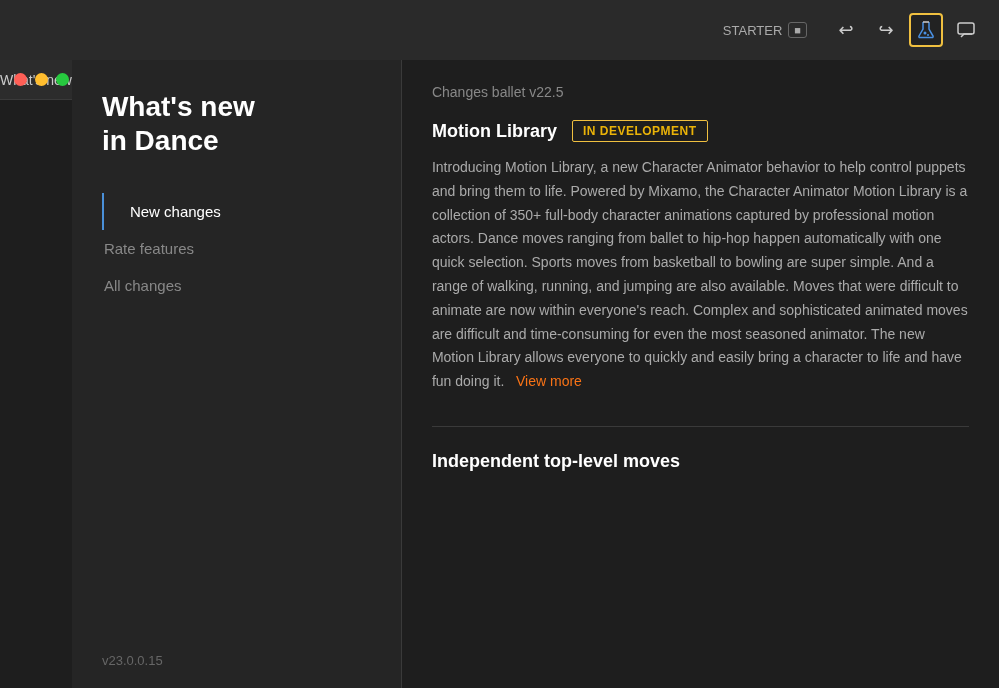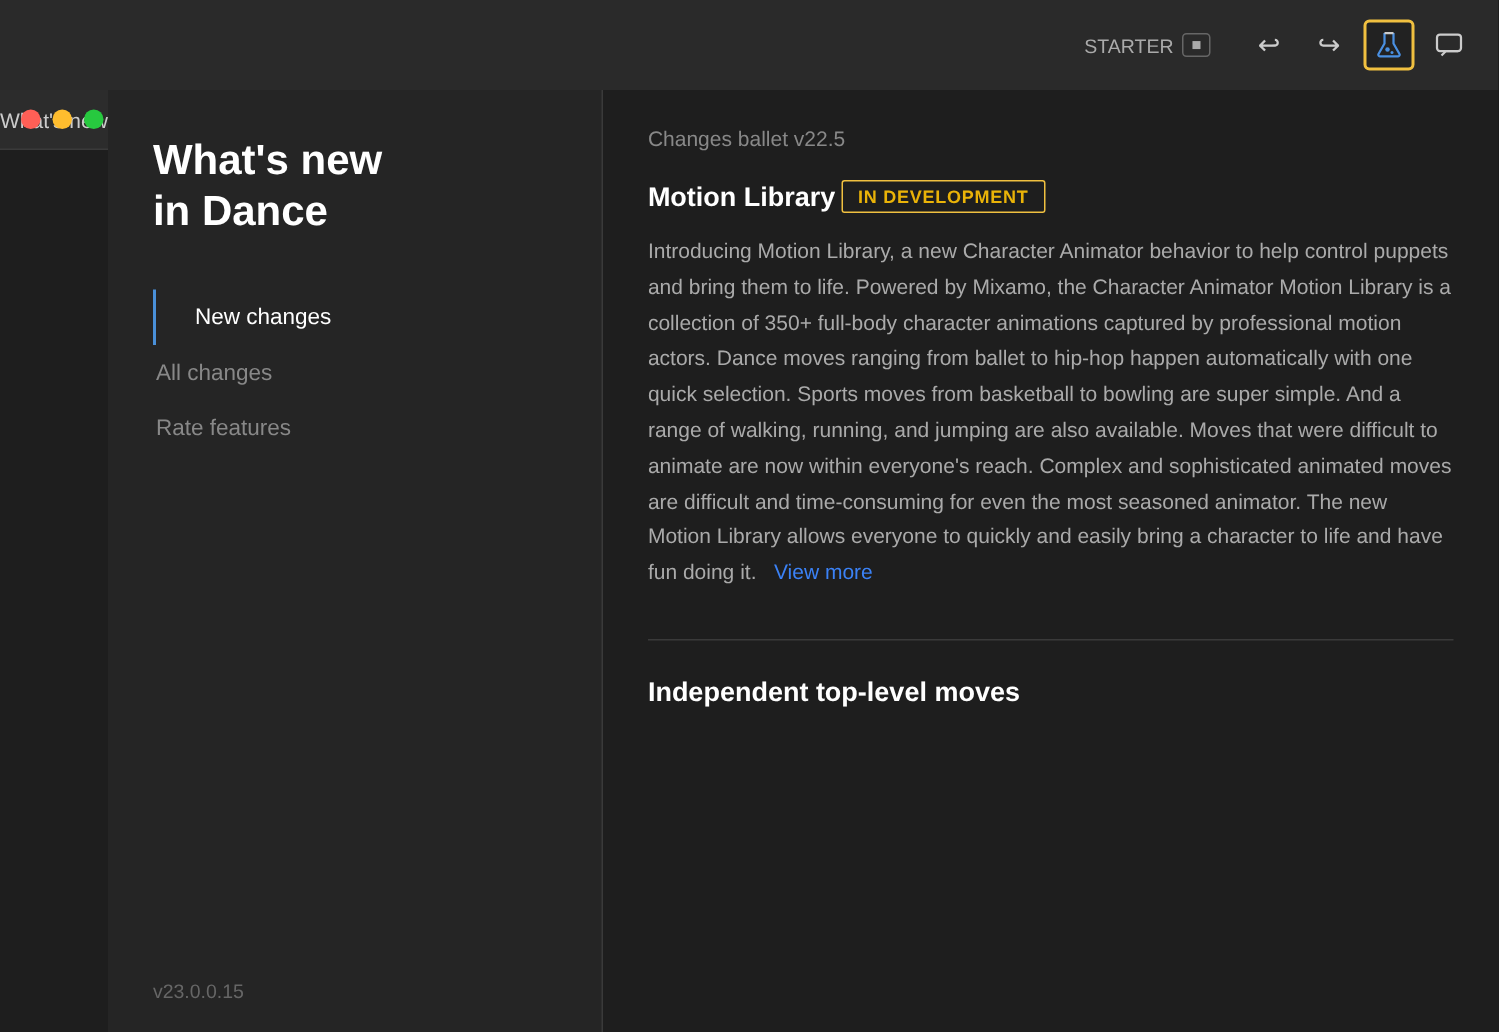--- a/index.html
+++ b/index.html
@@ -182,21 +182,21 @@
       margin-bottom: 20px;
     }
 
     .section {
       margin-bottom: 32px;
     }
 
     .section-header {
       display: flex;
       align-items: center;
-      gap: 4px;
+      gap: 15px;
       margin-bottom: 14px;
     }
 
     .section-title {
       color: #ffffff;
       font-size: 18px;
       font-weight: 700;
     }
 
     .in-development-badge {
@@ -209,21 +209,21 @@
       letter-spacing: 0.5px;
     }
 
     .section-body {
       color: #aaa;
       font-size: 14px;
       line-height: 1.7;
     }
 
     .view-more-link {
-      color: #3b82f6;
+      color: #f97316;
       cursor: pointer;
       text-decoration: none;
     }
 
     .divider {
       border: none;
       border-top: 1px solid #3a3a3a;
       margin: 24px 0;
     }
 
@@ -279,24 +279,24 @@
       <div class="sidebar-title">
         <span>What's new</span><br>
         <span>in Dance</span>
       </div>
 
       <nav class="sidebar-nav">
         <div class="nav-item active">
           <span>New changes</span>
         </div>
         <div class="nav-item">
-          <span>All changes</span>
+          <span>Rate features</span>
         </div>
         <div class="nav-item">
-          <span>Rate features</span>
+          <span>All changes</span>
         </div>
       </nav>
 
       <div class="sidebar-footer">v23.0.0.15</div>
     </div>
 
     <div class="main-content">
       <div class="changes-since">Changes ballet v22.5</div>
 
       <div class="section">

